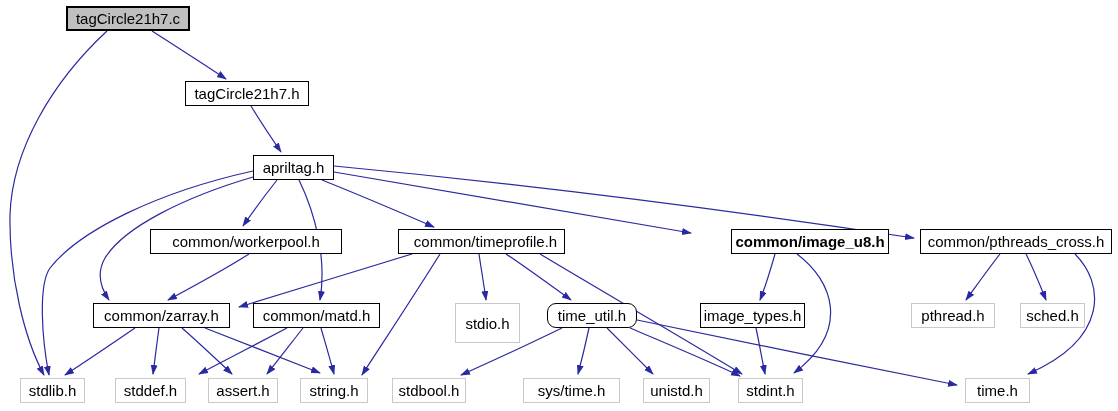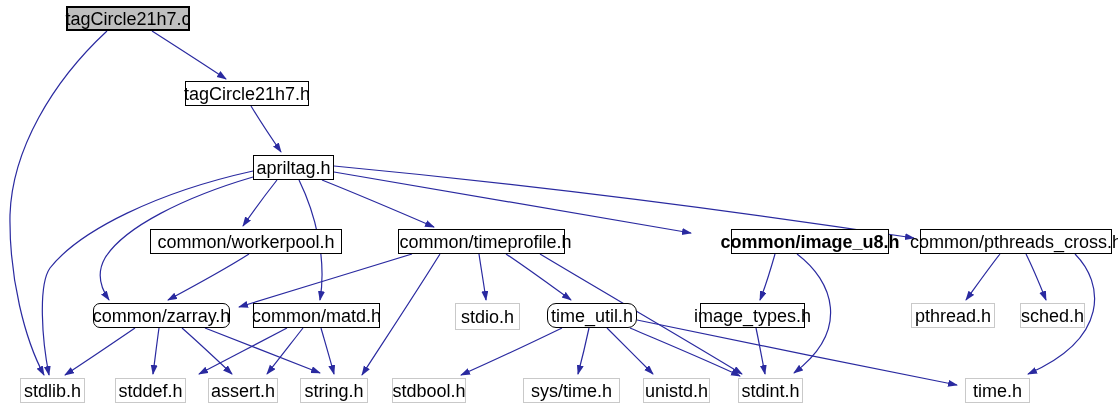--- a/index.html
+++ b/index.html
@@ -11,21 +11,21 @@
     font-family:"Liberation Sans", sans-serif;
   }
   #edges{position:absolute;left:0;top:0;width:1118px;height:411px;}
   #nodes{position:absolute;left:0;top:0;width:1118px;height:411px;}
   .node{
     position:absolute;
     box-sizing:border-box;
     display:flex;align-items:center;justify-content:center;
     background:#ffffff;
     border:1px solid #000000;
-    font-size:18px;line-height:1;color:#000000;
+    font-size:15px;line-height:1;color:#000000;
     white-space:nowrap;
     cursor:default;
   }
   .node.root{background:#bfbfbf;border-width:2px;}
   .node.project{border-color:#000000;cursor:pointer;}
   .node.system{border-color:#c9c9c9;}
   .edge{fill:none;stroke-width:1.2px;}
 </style>
 </head>
 <body>
@@ -75,23 +75,23 @@
       </g>
   </svg>
   <div id="nodes">
       <div class="node root" style="left: 66px; top: 6px; width: 124px; height: 25px;">tagCircle21h7.c</div>
       <div class="node project" style="left: 185px; top: 81px; width: 124px; height: 25px;">tagCircle21h7.h</div>
       <div class="node project" style="left: 253px; top: 155px; width: 81px; height: 25px;">apriltag.h</div>
       <div class="node project" style="left: 150px; top: 229px; width: 192px; height: 25px;">common/workerpool.h</div>
       <div class="node project" style="left: 398px; top: 229px; width: 167px; height: 25px; padding-left: 8px;">common/timeprofile.h</div>
       <div class="node project" style="left: 731px; top: 229px; width: 158px; height: 25px; font-weight: bold;">common/image_u8.h</div>
       <div class="node project" style="left: 920px; top: 229px; width: 192px; height: 25px;">common/pthreads_cross.h</div>
-      <div class="node project" style="left: 93px; top: 303px; width: 137px; height: 25px; border-radius: 7px;">common/zarray.h</div>
+      <div class="node project" style="left: 93px; top: 303px; width: 137px; height: 25px;">common/zarray.h</div>
       <div class="node project" style="left: 253px; top: 303px; width: 127px; height: 25px;">common/matd.h</div>
-      <div class="node system" style="left: 455px; top: 303px; width: 65px; height: 27px;">stdio.h</div>
+      <div class="node system" style="left: 455px; top: 303px; width: 65px; height: 40px;">stdio.h</div>
       <div class="node project" style="left: 547px; top: 303px; width: 90px; height: 25px; border-radius: 9px;">time_util.h</div>
       <div class="node project" style="left: 700px; top: 303px; width: 105px; height: 25px;">image_types.h</div>
       <div class="node system" style="left: 911px; top: 303px; width: 84px; height: 25px;">pthread.h</div>
       <div class="node system" style="left: 1020px; top: 303px; width: 65px; height: 25px;">sched.h</div>
       <div class="node system" style="left: 20px; top: 378px; width: 65px; height: 25px;">stdlib.h</div>
       <div class="node system" style="left: 115px; top: 378px; width: 71px; height: 25px;">stddef.h</div>
       <div class="node system" style="left: 208px; top: 378px; width: 70px; height: 25px;">assert.h</div>
       <div class="node system" style="left: 300px; top: 378px; width: 68px; height: 25px;">string.h</div>
       <div class="node system" style="left: 392px; top: 378px; width: 74px; height: 25px;">stdbool.h</div>
       <div class="node system" style="left: 523px; top: 378px; width: 97px; height: 25px;">sys/time.h</div>

